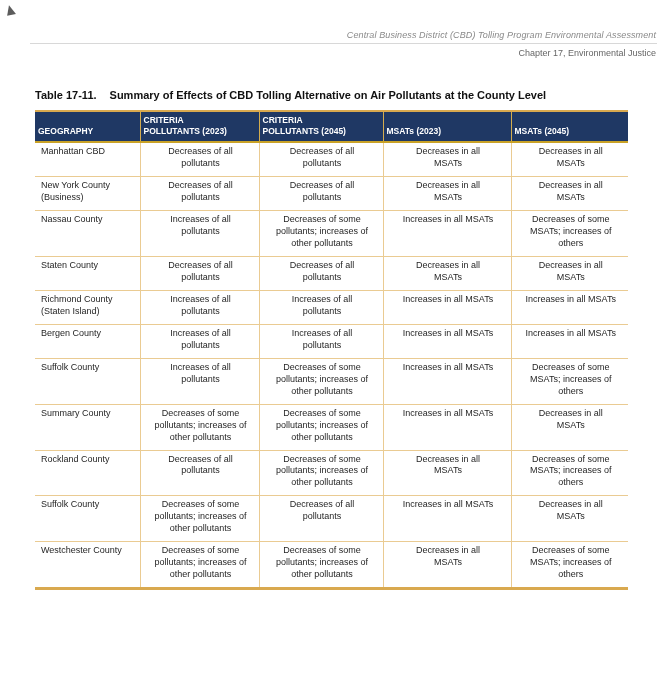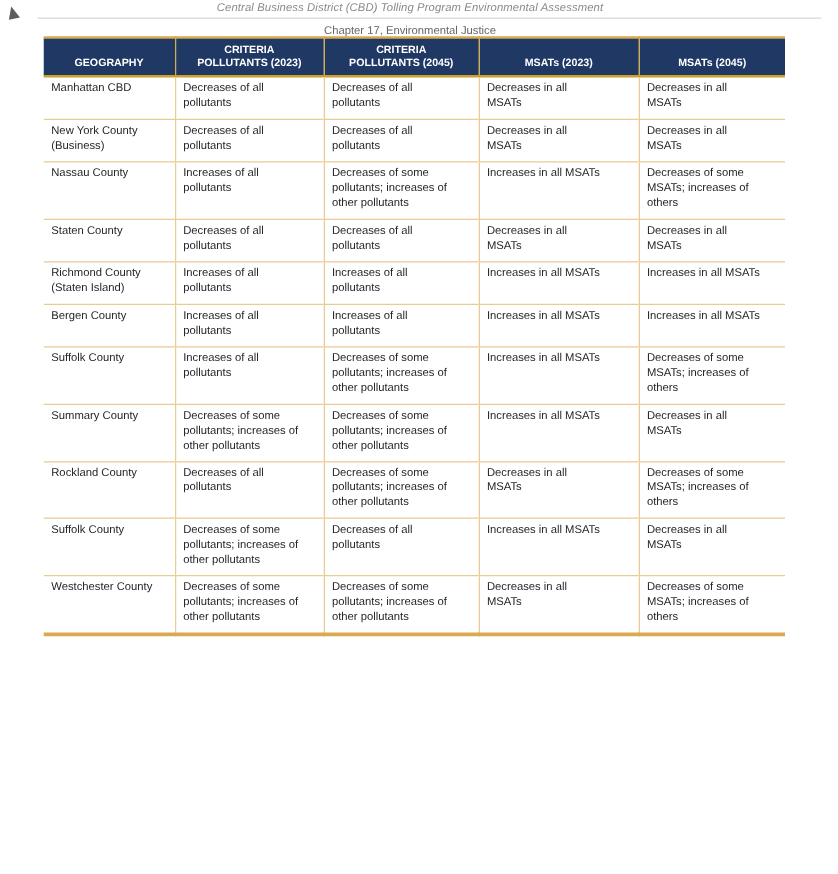--- a/index.html
+++ b/index.html
@@ -21,39 +21,39 @@
     width: 0;
     height: 0;
     border-left: 4px solid transparent;
     border-right: 5px solid transparent;
     border-bottom: 10px solid #3f3f3f;
     transform: rotate(-12deg);
     opacity: 0.85;
   }
 
   .running-header {
-    padding-top: 1px;
+    padding-top: 30px;
     padding-right: 14px;
-    text-align: center;
+    text-align: right;
     font-size: 9px;
     font-style: italic;
     color: #8a8a8a;
     letter-spacing: 0.1px;
   }
 
   .header-rule {
     margin: 3px 13px 0 30px;
     border-top: 1px solid #d8d8d8;
     height: 0;
   }
 
   .chapter-line {
     padding-top: 4px;
     padding-right: 14px;
-    text-align: center;
+    text-align: right;
     font-size: 9px;
     color: #666666;
   }
 
   .table-title {
     margin: 31px 0 9px 35px;
     font-size: 11px;
     font-weight: bold;
     color: #111111;
   }
@@ -66,52 +66,55 @@
     border-collapse: collapse;
     border-top: 2px solid #d9a94f;
     border-bottom: 3px solid #d9a94f;
   }
 
   table.data-table thead th {
     background: #1f3864;
     color: #ffffff;
     font-size: 8.5px;
     font-weight: bold;
-    text-align: center;
+    text-align: left;
     vertical-align: bottom;
     line-height: 1.3;
     padding: 3px 3px 4px 3px;
     white-space: pre-line;
     border-bottom: 2px solid #c9a227;
   }
   table.data-table thead th + th { border-left: 1px solid #d3ac4e; }
 
   table.data-table tbody td {
     font-size: 9px;
     color: #262626;
     vertical-align: top;
     line-height: 1.33;
     padding: 3px 4px 6px 6px;
     white-space: pre-line;
     border-top: 1px solid #eacb92;
   }
-  table.data-table tbody td + td { border-left: 1px solid #eacb92; }
+  table.data-table tbody td + td { border-left: 1px solid #eacb92; text-align: center; }
   table.data-table tbody tr:first-child td { border-top: none; }
 </style>
 </head>
 <body>
 
 <div class="page">
 
   <div class="corner-mark"></div>
 
   <div class="running-header">Central Business District (CBD) Tolling Program Environmental Assessment</div>
   <div class="header-rule"></div>
   <div class="chapter-line">Chapter 17, Environmental Justice</div>
 
+  <p class="table-title">
+    <span class="title-label">Table 17-11.</span><span>Summary of Effects of CBD Tolling Alternative on Air Pollutants at the County Level</span>
+  </p>
 
   <table class="data-table">
     <colgroup>
       <col style="width:105px">
         <col style="width:119px">
         <col style="width:124px">
         <col style="width:128px">
         <col style="width:117px">
     </colgroup>
     <thead>

